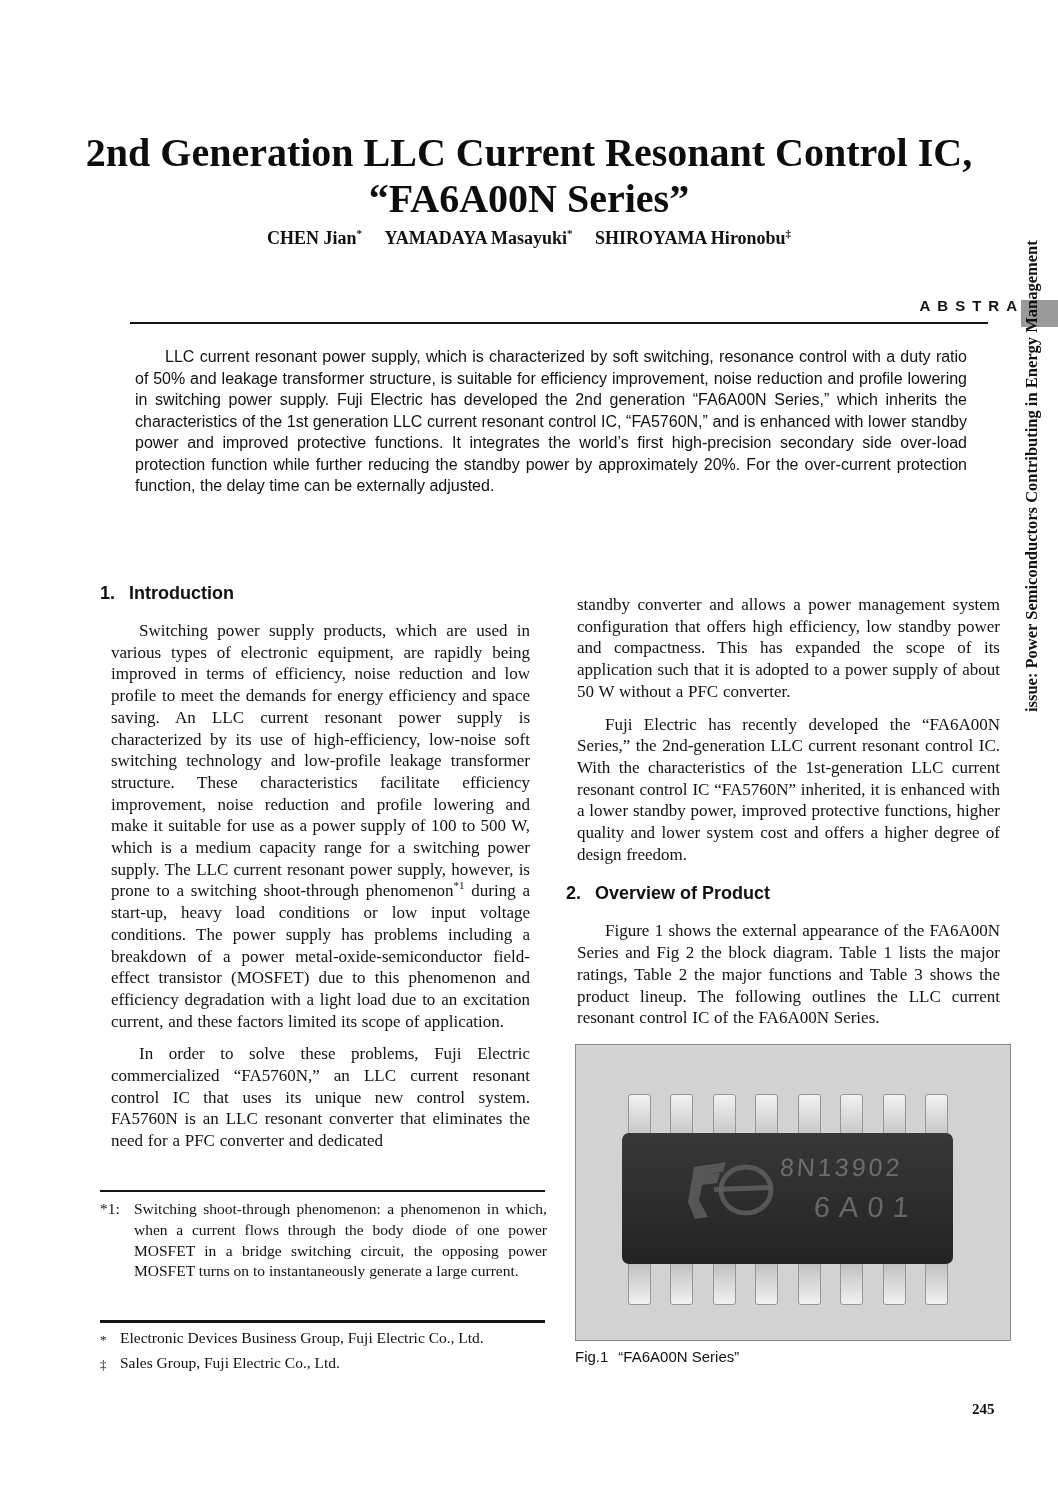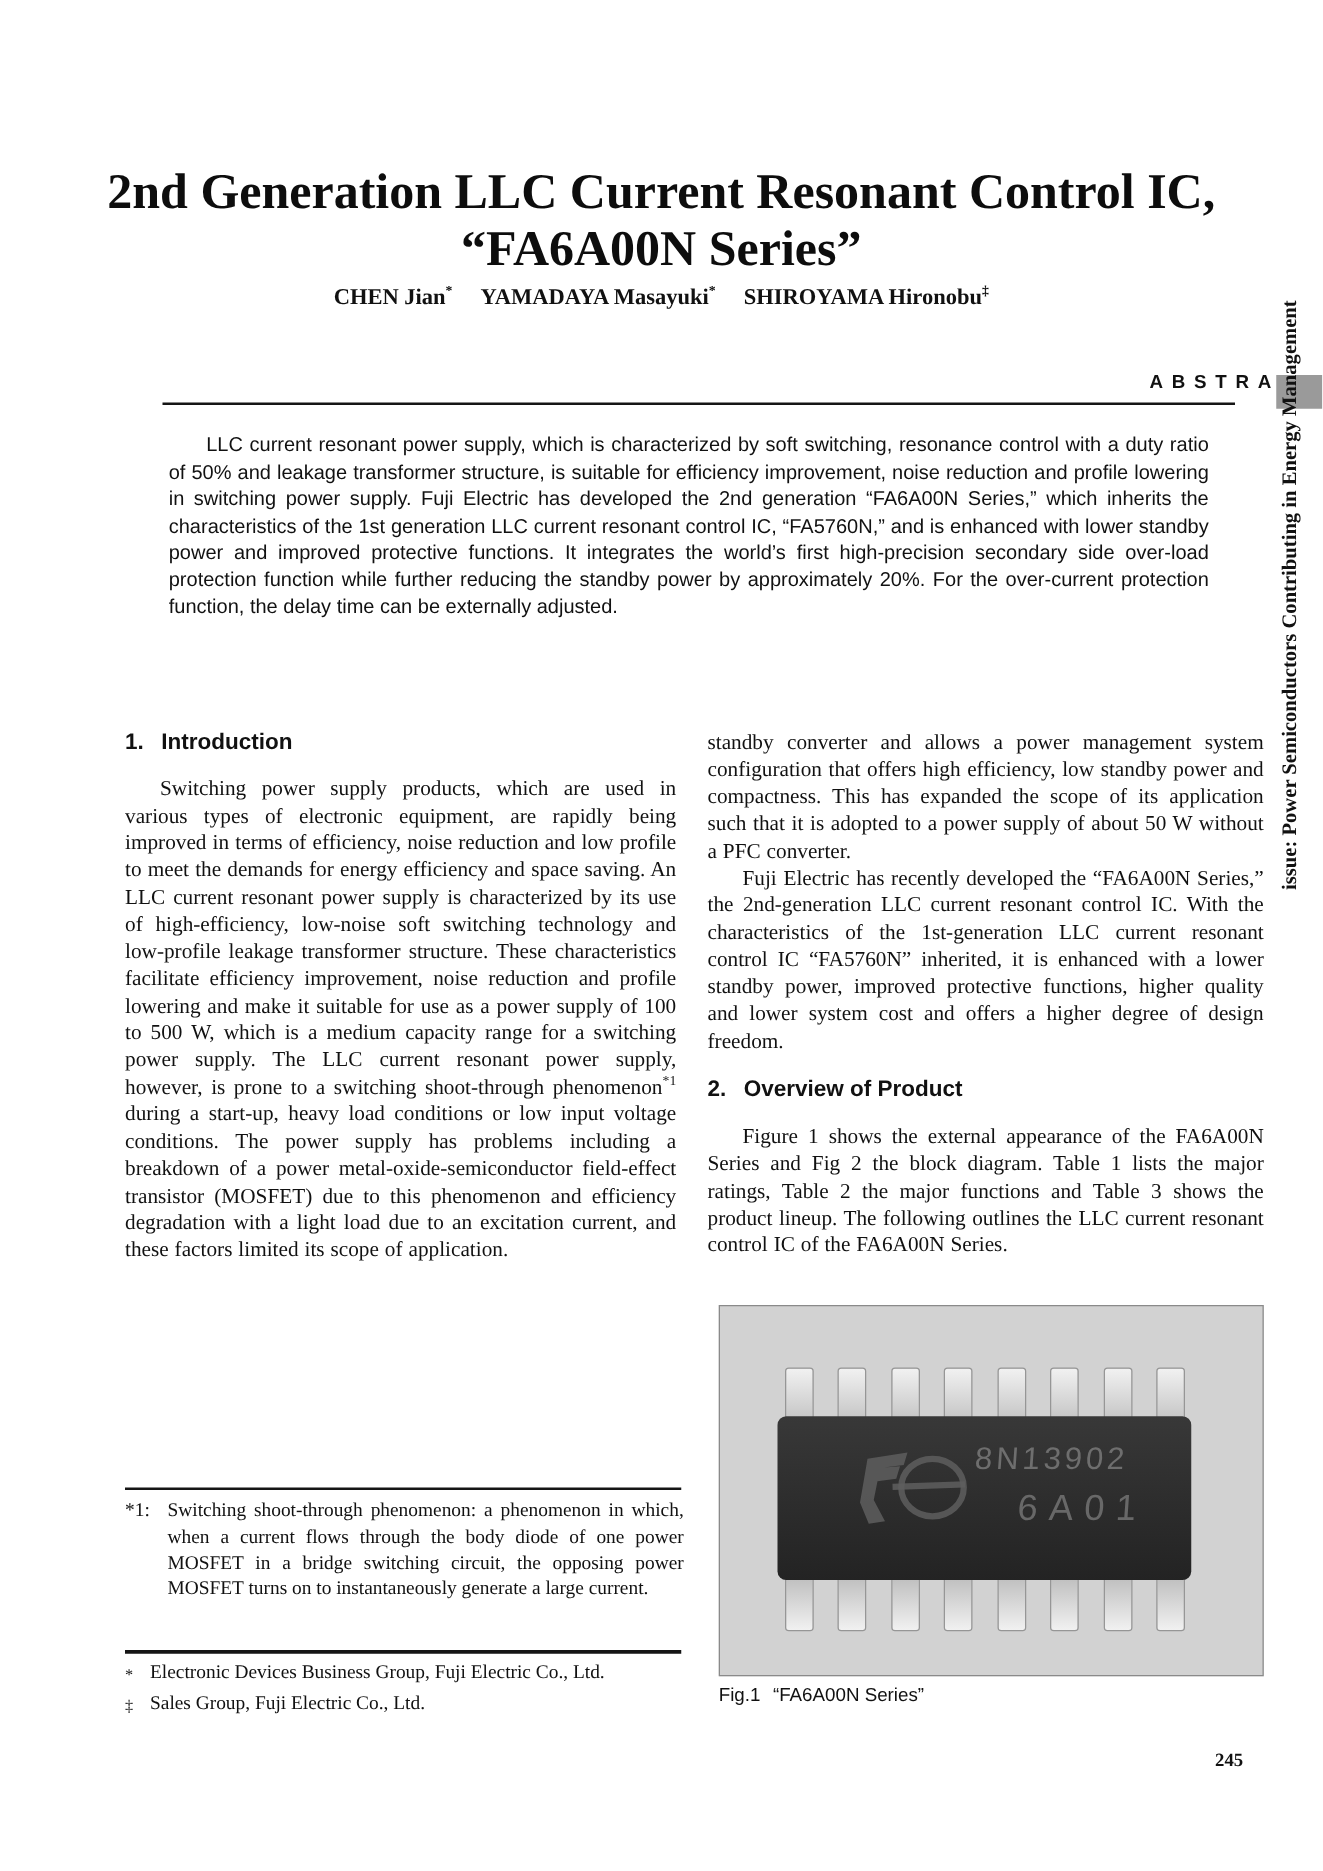--- a/index.html
+++ b/index.html
@@ -44,21 +44,21 @@
   .col-left{left:100px;width:441px;}
   .col-right{left:566px;width:445px;}
   h2.sec{
     font-family:"Liberation Sans", sans-serif;
     font-size:18px;font-weight:bold;
     margin:0 0 16px 0;padding:0;
   }
   h2.sec .h-num{margin-right:14px;}
   h2.sec.mid{margin-top:18px;}
   .col p{
-    margin:0;padding:0;
+    margin:11px;padding:0;
     font-size:17px;line-height:21.7px;
     text-align:justify;
     word-spacing:0.5px;
   }
   .col p.indent{text-indent:28px;}
   .col p sup{font-size:11px;line-height:0;}
   .fn-rule1{position:absolute;top:1190px;left:100px;width:445px;border-top:2px solid #151515;height:0;}
   .footnote{
     position:absolute;top:1199px;left:100px;width:447px;
     display:flex;font-size:15.5px;line-height:20.8px;
@@ -139,20 +139,21 @@
 
   <div class="abstract-head">ABSTRACT</div>
   <div class="abstract-rule"></div>
   <div class="abstract-body">LLC current resonant power supply, which is characterized by soft switching, resonance control with a duty ratio of 50% and leakage transformer structure, is suitable for efficiency improvement, noise reduction and profile lowering in switching power supply.  Fuji Electric has developed the 2nd generation “FA6A00N Series,” which inherits the characteristics of the 1st generation LLC current resonant control IC, “FA5760N,” and is enhanced with lower standby power and improved protective functions.  It integrates the world’s first high-precision secondary side over-load protection function while further reducing the standby power by approximately 20%.  For the over-current protection function, the delay time can be externally adjusted.</div>
 
   <div class="col col-left">
     <h2 class="sec">
       <span class="h-num">1.</span><span>Introduction</span>
     </h2>
     <p class="indent"><span>Switching power supply products, which are used in various types of electronic equipment, are rapidly being improved in terms of efficiency, noise reduction and low profile to meet the demands for energy efficiency and space saving.  An LLC current resonant power supply is characterized by its use of high-efficiency, low-noise soft switching technology and low-profile leakage transformer structure.  These characteristics facilitate efficiency improvement, noise reduction and profile lowering and make it suitable for use as a power supply of 100 to 500 W, which is a medium capacity range for a switching power supply.  The LLC current resonant power supply, however, is prone to a switching shoot-through phenomenon</span><sup>*1</sup><span> during a start-up, heavy load conditions or low input voltage conditions.  The power supply has problems including a breakdown of a power metal-oxide-semiconductor field-effect transistor (MOSFET) due to this phenomenon and efficiency degradation with a light load due to an excitation current, and these factors  limited its scope of application.</span></p>
+    <p class="indent">In order to solve these problems, Fuji Electric commercialized “FA5760N,” an LLC current resonant control IC that uses its unique new control system.  FA5760N is an LLC resonant converter that eliminates the need for a PFC converter and dedicated</p>
   </div>
 
   <div class="col col-right">
     <p>standby converter and allows a power management system configuration that offers high efficiency, low standby power and compactness.  This has expanded the scope of its application such that it is adopted to a power supply of about 50 W without a PFC converter.</p>
     <p class="indent">Fuji Electric has recently developed the “FA6A00N Series,” the 2nd-generation LLC current resonant control IC.  With the characteristics of the 1st-generation LLC current resonant control IC “FA5760N” inherited, it is enhanced with a lower standby power, improved protective functions, higher quality and lower system cost and offers a higher degree of design freedom.</p>
     <h2 class="sec mid">
       <span class="h-num">2.</span><span>Overview of Product</span>
     </h2>
     <p class="indent">Figure 1 shows the external appearance of the FA6A00N Series and Fig 2 the block diagram.  Table 1 lists the major ratings, Table 2 the major functions and Table 3 shows the product lineup.  The following outlines the LLC current resonant control IC of the FA6A00N Series.</p>
   </div>

